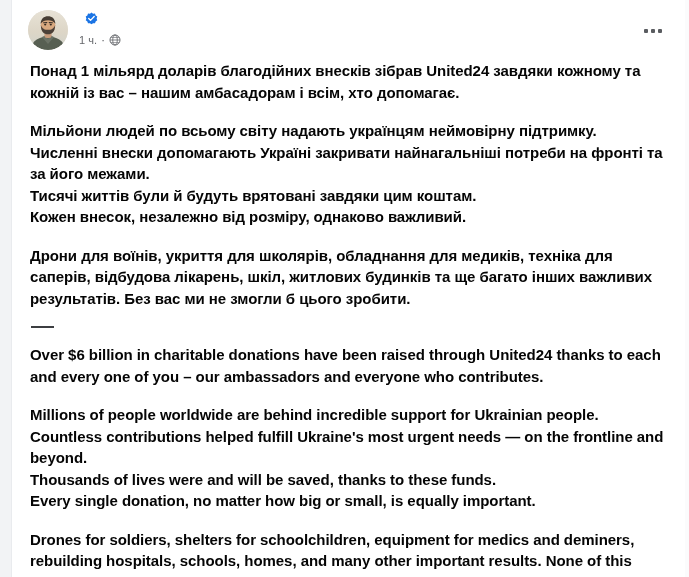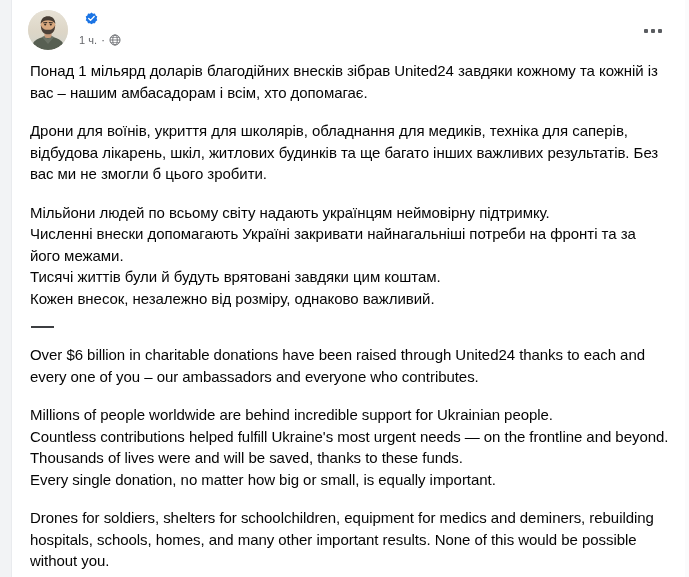--- a/index.html
+++ b/index.html
@@ -135,20 +135,21 @@
     padding: 0 16px 0 17px;
     font-size: 15px;
     line-height: 21.5px;
     color: #050505;
     letter-spacing: -0.05px;
   }
 
   .para {
     margin: 0 0 17px 0;
     white-space: pre-line;
+    font-weight: bold;
   }
   .para:last-child { margin-bottom: 0; }
 
   .divider-dash {
     width: 23px;
     height: 0;
     border-top: 2px solid #3c3e41;
     margin: 0 0 16px 1px;
   }
 </style>
@@ -227,25 +228,25 @@
       <div class="more-menu">
         <span></span>
         <span></span>
         <span></span>
       </div>
     </div>
 
     <div class="post-body">
 
       <p class="para">Понад 1 мільярд доларів благодійних внесків зібрав United24 завдяки кожному та кожній із вас – нашим амбасадорам і всім, хто допомагає.</p>
-      <p class="para">Дрони для воїнів, укриття для школярів, обладнання для медиків, техніка для саперів, відбудова лікарень, шкіл, житлових будинків та ще багато інших важливих результатів. Без вас ми не змогли б цього зробити.</p>
       <p class="para">Мільйони людей по всьому світу надають українцям неймовірну підтримку.
 Численні внески допомагають Україні закривати найнагальніші потреби на фронті та за його межами.
 Тисячі життів були й будуть врятовані завдяки цим коштам.
 Кожен внесок, незалежно від розміру, однаково важливий.</p>
+      <p class="para">Дрони для воїнів, укриття для школярів, обладнання для медиків, техніка для саперів, відбудова лікарень, шкіл, житлових будинків та ще багато інших важливих результатів. Без вас ми не змогли б цього зробити.</p>
 
       <div class="divider-dash"></div>
 
       <p class="para">Over $6 billion in charitable donations have been raised through United24 thanks to each and every one of you – our ambassadors and everyone who contributes.</p>
       <p class="para">Millions of people worldwide are behind incredible support for Ukrainian people.
 Countless contributions helped fulfill Ukraine's most urgent needs — on the frontline and beyond.
 Thousands of lives were and will be saved, thanks to these funds.
 Every single donation, no matter how big or small, is equally important.</p>
       <p class="para">Drones for soldiers, shelters for schoolchildren, equipment for medics and deminers, rebuilding hospitals, schools, homes, and many other important results. None of this would be possible without you.</p>
 

